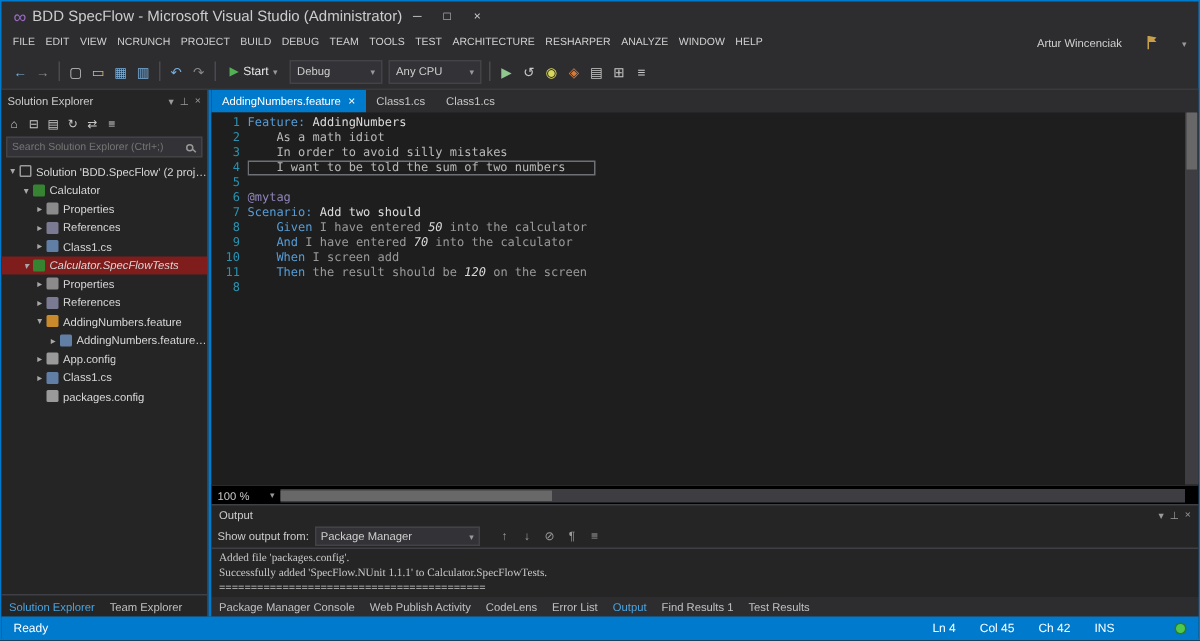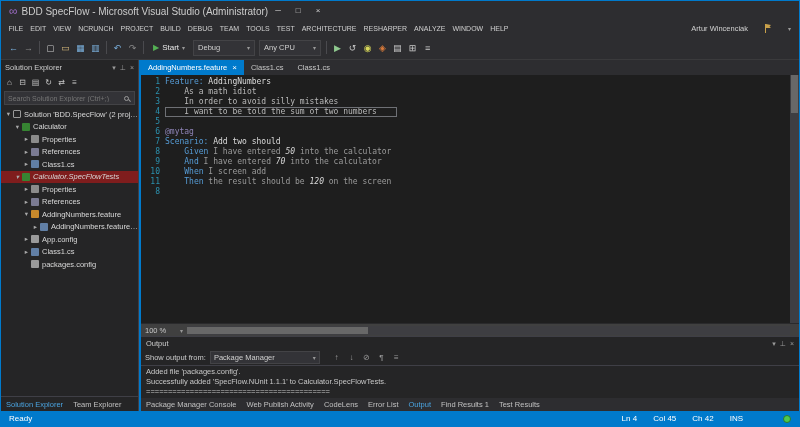--- a/index.html
+++ b/index.html
@@ -78,36 +78,36 @@
   .caret-line { width:fit-content; min-width:180px; padding-right:20px; outline:1px solid #6e7075; outline-offset:-1px; }
   .tok-kw { color:#569cd6; }
   .tok-plain { color:#dcdcdc; }
   .tok-desc { color:#b9b9b9; }
   .tok-step { color:#9a9a9a; }
   .tok-param { color:#d7d7d7; font-style:italic; }
   .tok-tag { color:#8f84b8; }
   .vscroll { position:absolute; right:0; top:0; bottom:0; width:9px; background:#3e3e42; }
   .vscroll .thumb { position:absolute; top:0; left:1px; right:1px; height:38px; background:#686868; }
 
-  .editor-bottom { height:13px; flex:none; display:flex; align-items:center; background:#404040; border-top:1px solid #2a2a2c; }
+  .editor-bottom { height:13px; flex:none; display:flex; align-items:center; background:#000000; border-top:1px solid #2a2a2c; }
   .zoom { width:46px; flex:none; display:flex; justify-content:space-between; align-items:center; padding:0 4px; font-size:7.5px; color:#c8c8c8; }
   .hscroll { flex:1; height:9px; background:#3e3e42; position:relative; margin-right:9px; }
   .hscroll .thumb { position:absolute; left:0; top:1px; bottom:1px; width:30%; background:#686868; }
 
   
   .output-panel { height:62px; flex:none; display:flex; flex-direction:column; background:#252526; border-top:1px solid #3f3f46; }
   .op-header { height:13px; flex:none; display:flex; align-items:center; padding:0 5px; font-size:7.5px; color:#cccccc; }
   .op-header .hicons { margin-left:auto; display:flex; gap:4px; color:#9a9a9a; font-size:7px; }
   .op-toolbar { height:16px; flex:none; display:flex; align-items:center; gap:4px; padding:0 4px; border-bottom:1px solid #3f3f46; }
   .op-label { font-size:7.5px; color:#cccccc; }
   .op-select { width:110px; height:13px; background:#333337; border:1px solid #434346; display:flex; align-items:center;
     justify-content:space-between; padding:0 3px; font-size:7.5px; color:#cfcfcf; }
   .op-icons { display:flex; gap:2px; margin-left:6px; }
   .op-icons .tb-icon { min-width:13px; font-size:8px; color:#9a9a9a; }
-  .op-body { flex:1; overflow:hidden; padding:1px 5px; font-family:Liberation Sans, sans-serif; font-size:7.5px; line-height:10px; color:#c8c8c8; }
+  .op-body { flex:1; overflow:hidden; padding:1px 5px; font-family:Liberation Serif, serif; font-size:7.5px; line-height:10px; color:#c8c8c8; }
 
   
   .panel-tabs { height:13px; flex:none; display:flex; align-items:center; background:#2d2d30; }
   .ptab { padding:0 5px; font-size:7.5px; color:#c0c0c0; line-height:13px; }
   .ptab.active { color:#4aa3df; }
 
   
   .statusbar { height:15px; flex:none; background:#007acc; color:#ffffff; display:flex; align-items:center; font-size:8px; }
   .sb-msg { padding-left:8px; }
   .sb-right { margin-left:auto; display:flex; align-items:center; gap:16px; margin-right:8px; }

